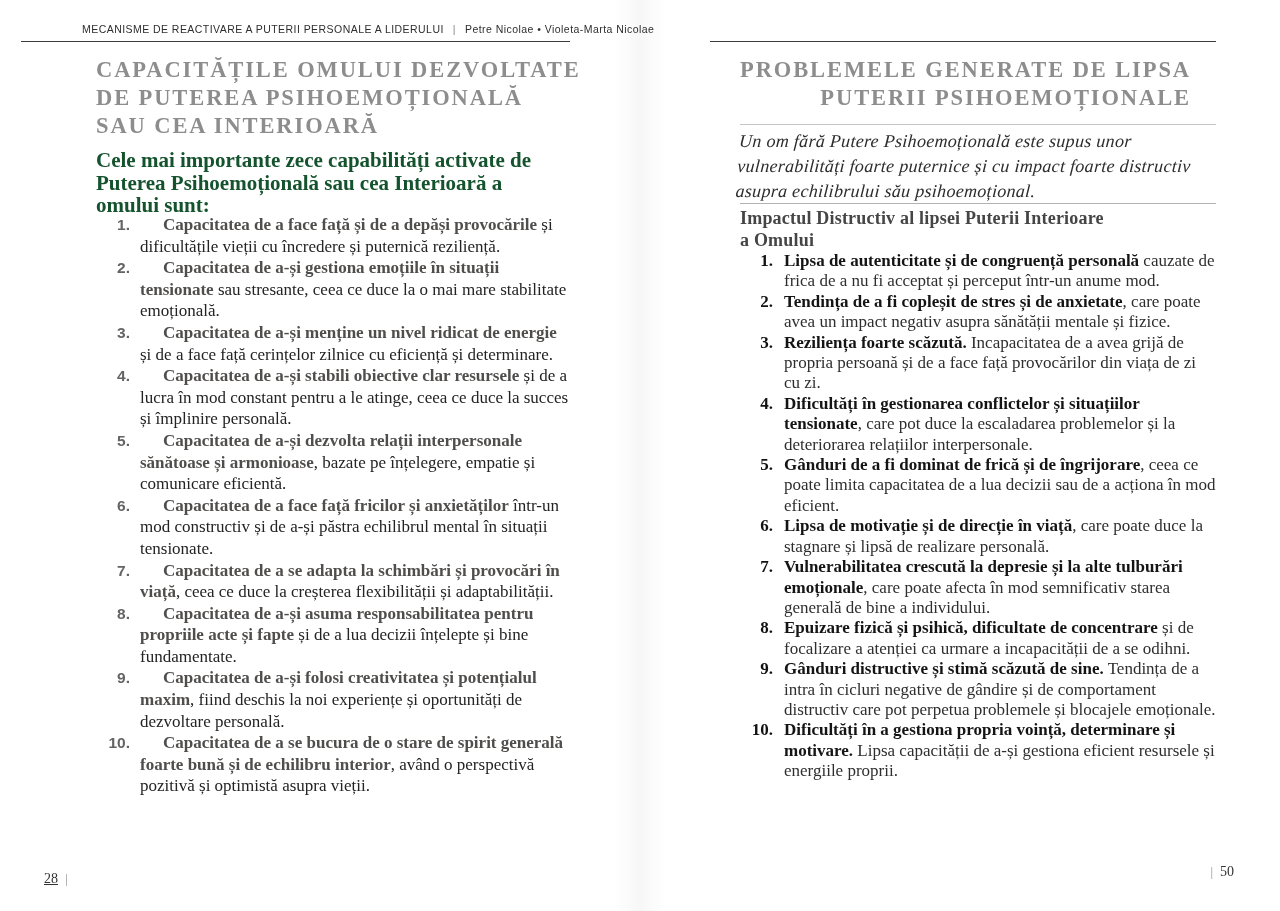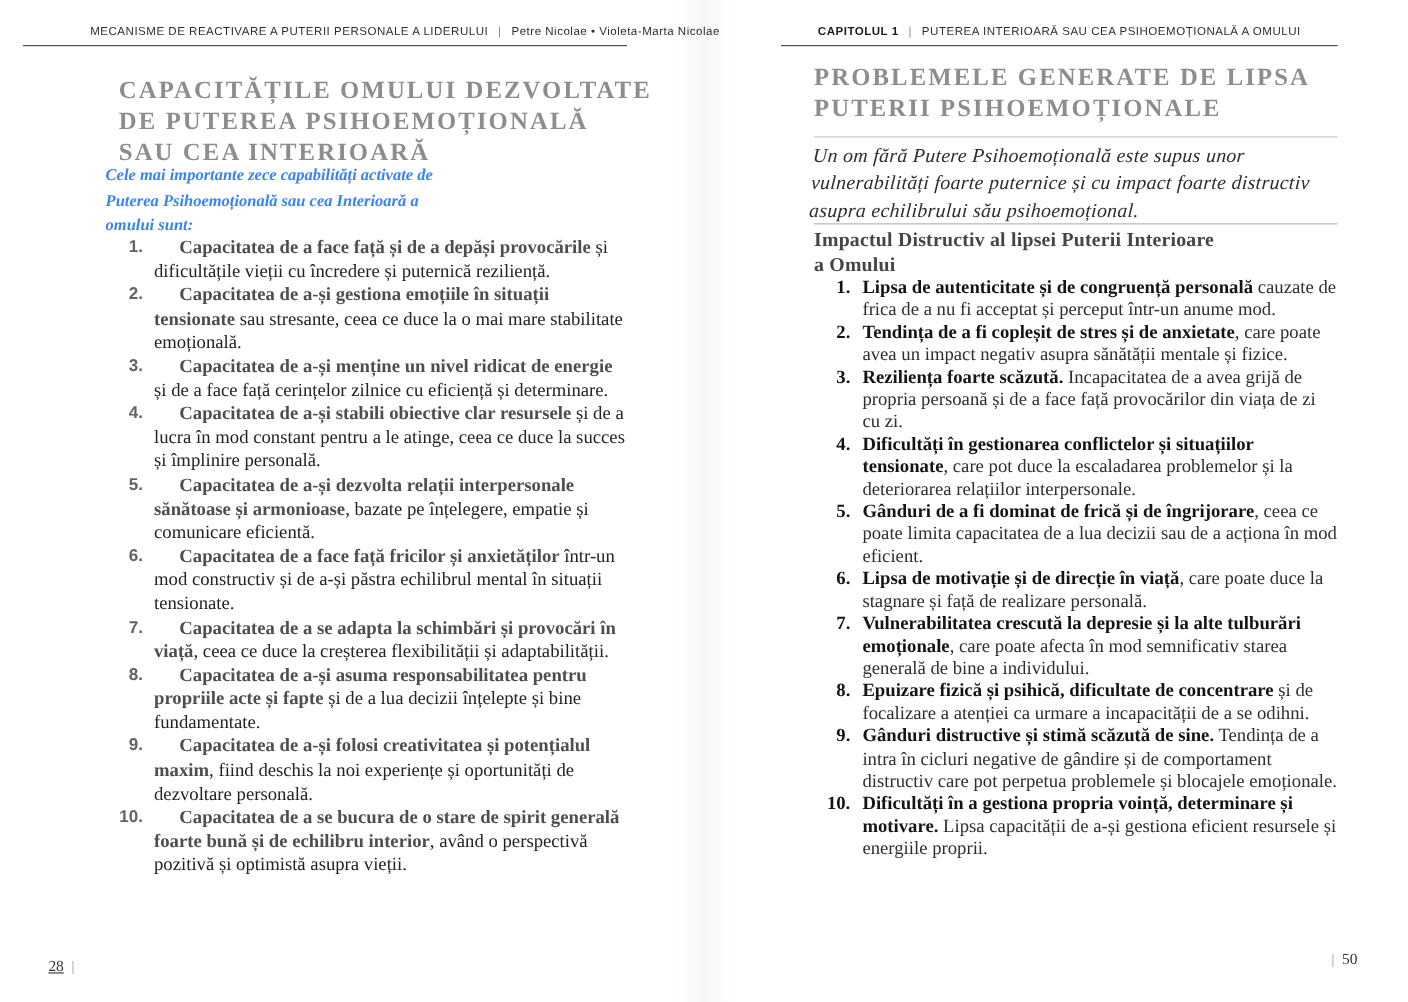--- a/index.html
+++ b/index.html
@@ -37,23 +37,22 @@
   }
   #page-right .title{left:100px;}
 
   .thinrule{position:absolute;height:1px;background:#c6c6c6;}
   #rp-title-rule{left:100px;top:124px;width:476px;}
   #rp-quote-rule{left:100px;top:203px;width:476px;background:#b2b2b2;}
 
   
   .intro{
     position:absolute;left:96px;top:149px;
-    font-weight:700;font-size:15px;line-height:22.5px;color:#3b82f6;
+    font-weight:700;font-size:21px;line-height:22.5px;color:#14532d;
     white-space:pre-line;
-    font-style:italic;
   }
 
   
   .quote{
     position:absolute;left:100px;top:129px;width:500px;
     font-style:italic;font-size:18px;line-height:25px;color:#2d2d2d;
     white-space:pre-line;transform:skewX(-4deg);transform-origin:left top;
     letter-spacing:.3px;
   }
 
@@ -92,21 +91,21 @@
 <body>
 
 <div class="spread">
 
   <div class="page" id="page-left">
     <div class="runhead">
       <span>MECANISME DE REACTIVARE A PUTERII PERSONALE A LIDERULUI</span><span class="sep">|</span><span>Petre Nicolae • Violeta-Marta Nicolae</span>
     </div>
     <div class="headrule"></div>
 
-    <h1 class="title" style="margin:12px;">CAPACITĂȚILE OMULUI DEZVOLTATE
+    <h1 class="title" style="margin:0;">CAPACITĂȚILE OMULUI DEZVOLTATE
 DE PUTEREA PSIHOEMOȚIONALĂ
 SAU CEA INTERIOARĂ</h1>
 
     <p class="intro" style="margin:0;">Cele mai importante zece capabilități activate de
 Puterea Psihoemoțională sau cea Interioară a
 omului sunt:</p>
 
     <ol class="plist" id="lp-list">
       <li class="ci">
           <span class="n">1.</span>
@@ -149,26 +148,23 @@
           <span class="t"><b class="lead">Capacitatea de a se bucura de o stare de spirit generală foarte bună și de echilibru interior</b><span>, având o perspectivă pozitivă și optimistă asupra vieții.</span></span>
         </li>
     </ol>
 
     <div class="folio" id="folio-left">
       <span>28</span><span class="bar">|</span>
     </div>
   </div>
 
   <div class="page" id="page-right">
-    <div class="runhead">
-      <span class="chapter">CAPITOLUL 1</span><span class="sep">|</span><span>PUTEREA INTERIOARĂ SAU CEA PSIHOEMOȚIONALĂ A OMULUI</span>
-    </div>
     <div class="headrule"></div>
 
-    <h1 class="title" style="margin:0;">PROBLEMELE GENERATE DE LIPSA
+    <h1 class="title" style="margin:0;text-align:right;">PROBLEMELE GENERATE DE LIPSA
 PUTERII PSIHOEMOȚIONALE</h1>
     <div class="thinrule" id="rp-title-rule"></div>
 
     <p class="quote" style="margin:0;">Un om fără Putere Psihoemoțională este supus unor
 vulnerabilități foarte puternice și cu impact foarte distructiv
 asupra echilibrului său psihoemoțional.</p>
     <div class="thinrule" id="rp-quote-rule"></div>
 
     <h2 class="subhead" style="margin:0;">Impactul Distructiv al lipsei Puterii Interioare
 a Omului</h2>
@@ -189,21 +185,21 @@
       <li class="ci">
           <span class="n">4.</span>
           <span class="t"><b class="lead">Dificultăți în gestionarea conflictelor și situațiilor tensionate</b><span>, care pot duce la escaladarea problemelor și la deteriorarea relațiilor interpersonale.</span></span>
         </li>
       <li class="ci">
           <span class="n">5.</span>
           <span class="t"><b class="lead">Gânduri de a fi dominat de frică și de îngrijorare</b><span>, ceea ce poate limita capacitatea de a lua decizii sau de a acționa în mod eficient.</span></span>
         </li>
       <li class="ci">
           <span class="n">6.</span>
-          <span class="t"><b class="lead">Lipsa de motivație și de direcție în viață</b><span>, care poate duce la stagnare și față de realizare personală.</span></span>
+          <span class="t"><b class="lead">Lipsa de motivație și de direcție în viață</b><span>, care poate duce la stagnare și lipsă de realizare personală.</span></span>
         </li>
       <li class="ci">
           <span class="n">7.</span>
           <span class="t"><b class="lead">Vulnerabilitatea crescută la depresie și la alte tulburări emoționale</b><span>, care poate afecta în mod semnificativ starea generală de bine a individului.</span></span>
         </li>
       <li class="ci">
           <span class="n">8.</span>
           <span class="t"><b class="lead">Epuizare fizică și psihică, dificultate de concentrare</b><span> și de focalizare a atenției ca urmare a incapacității de a se odihni.</span></span>
         </li>
       <li class="ci">

